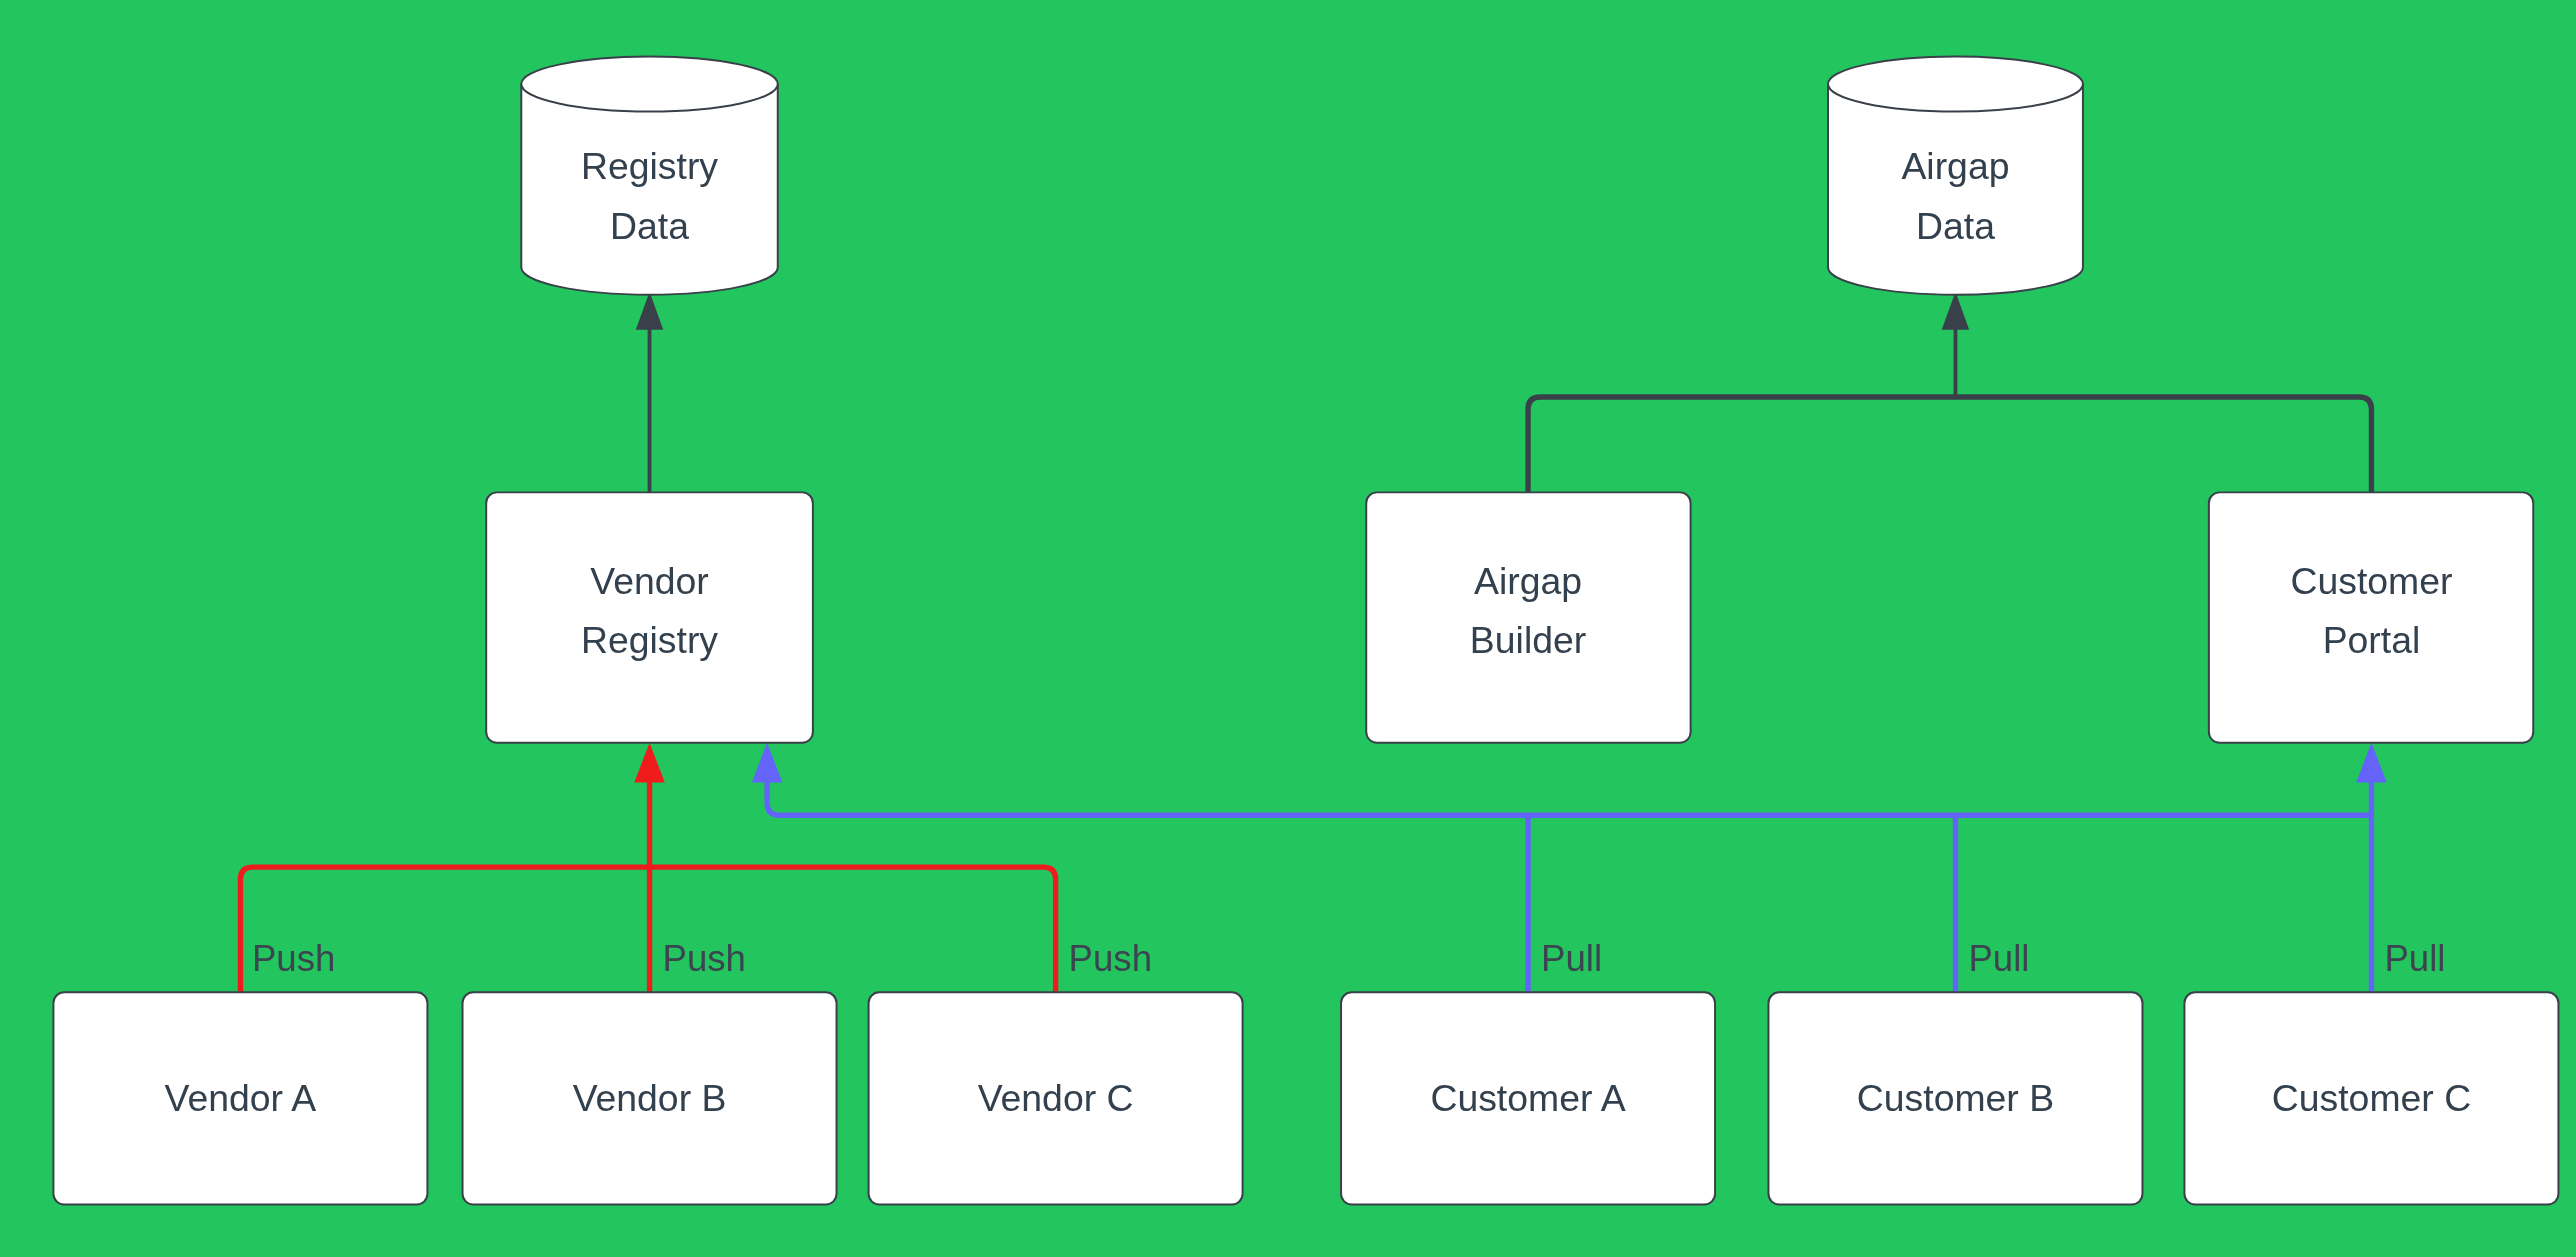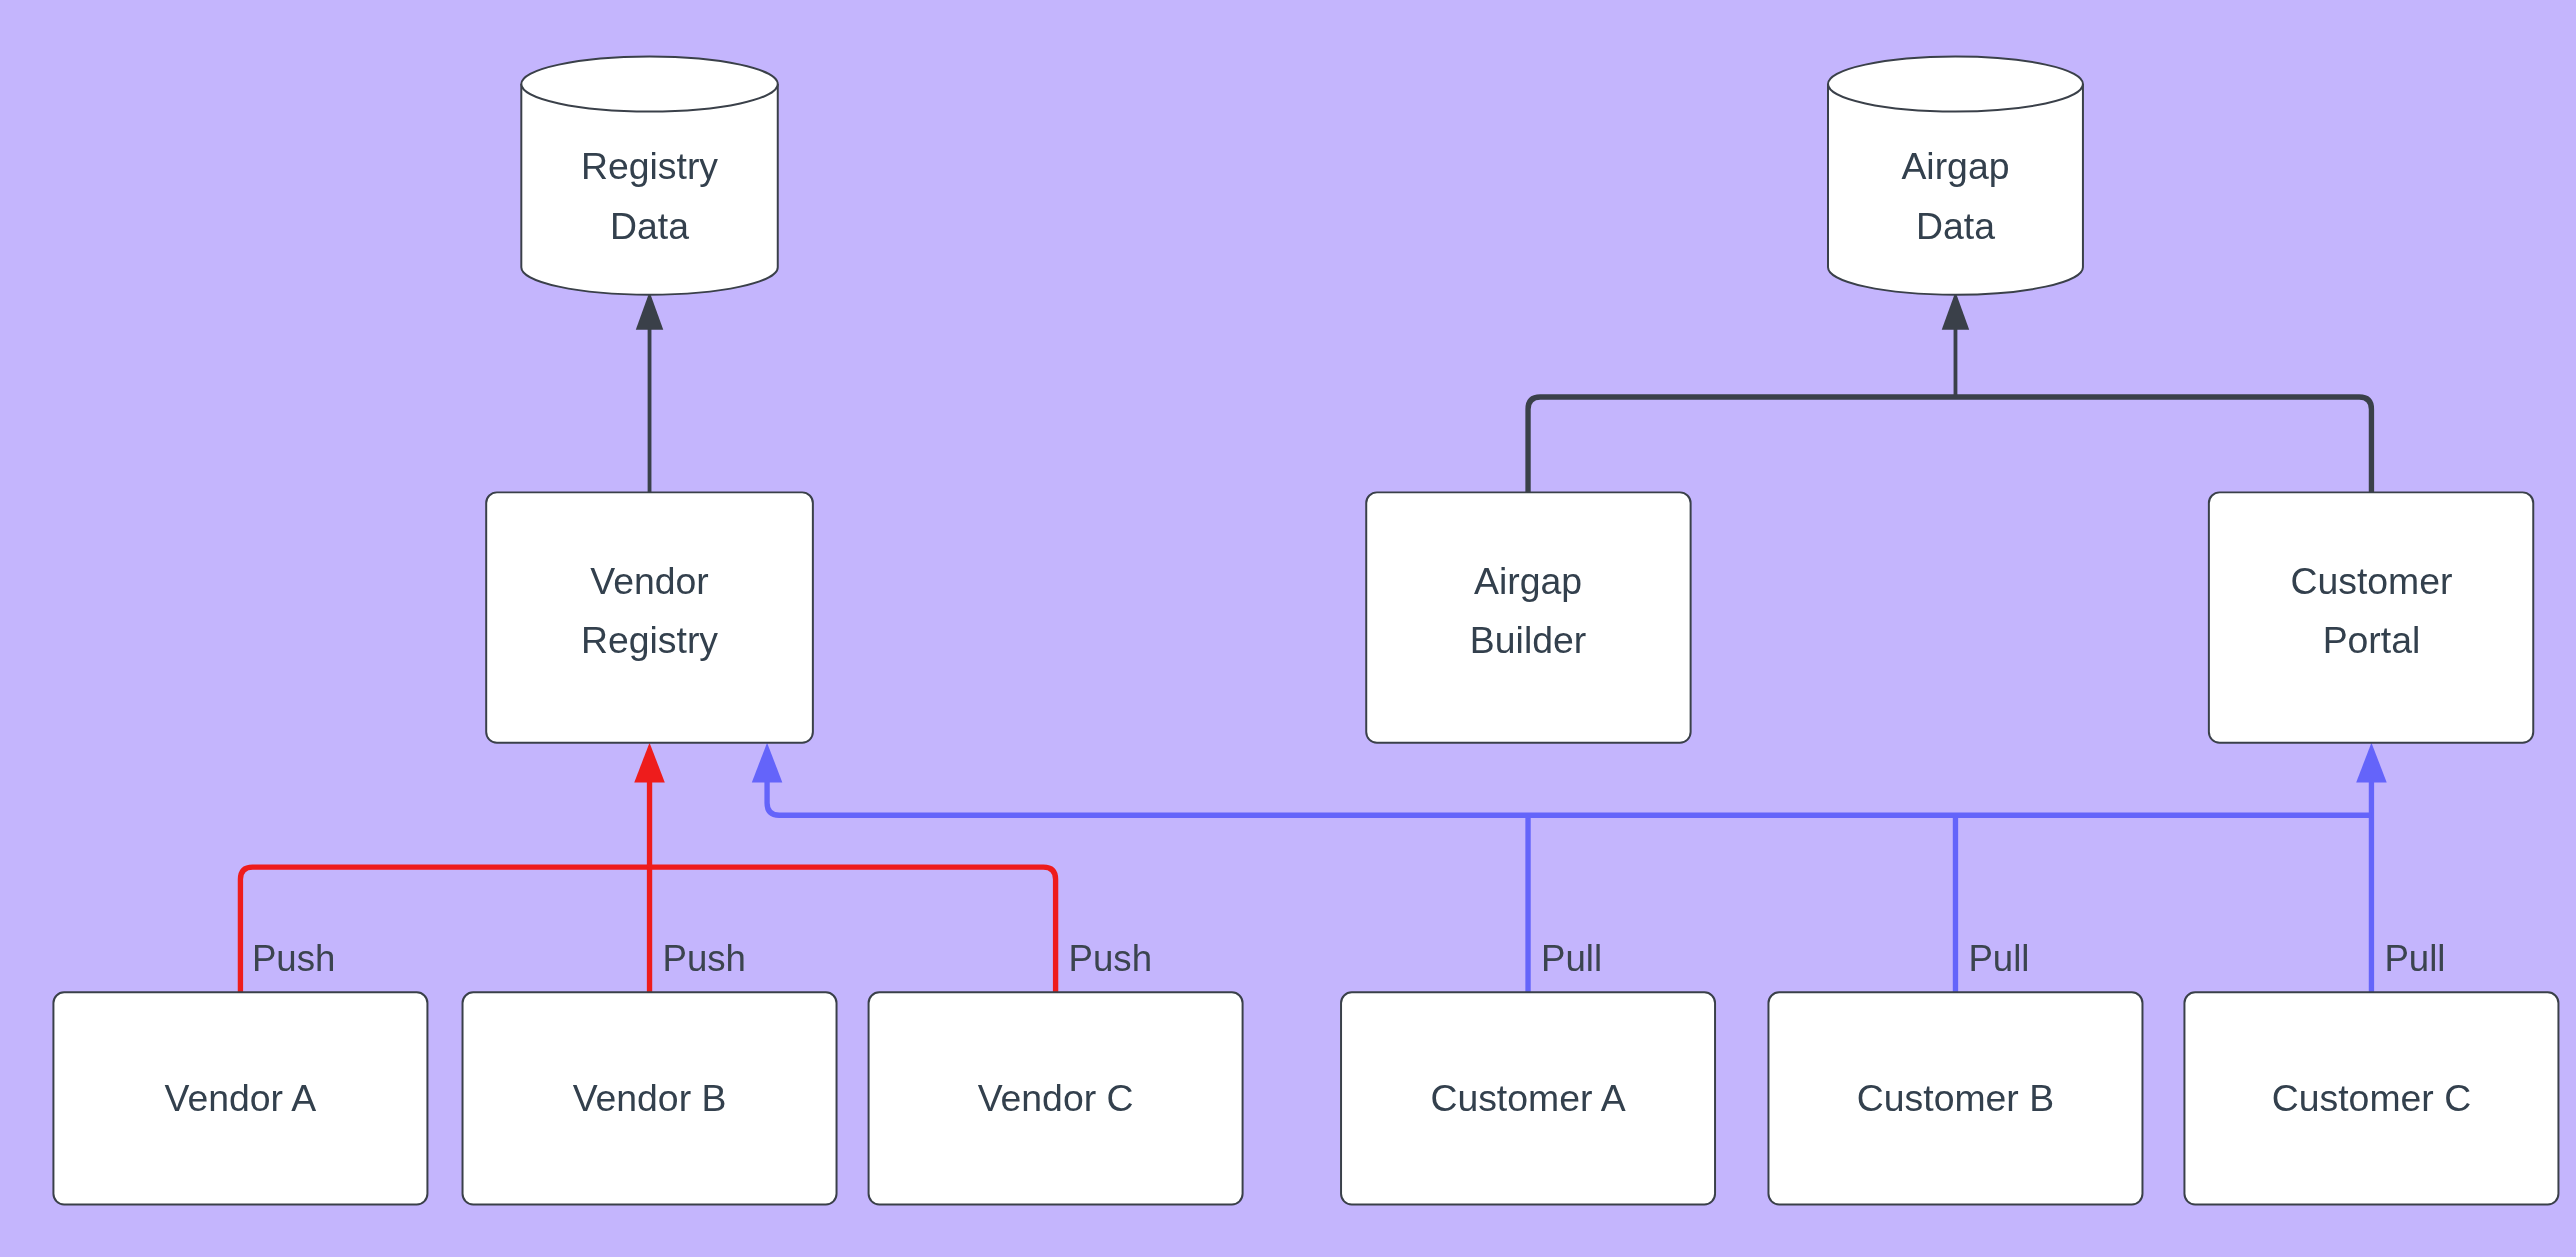--- a/index.html
+++ b/index.html
@@ -11,21 +11,21 @@
   body {
     width: 2576px;
     height: 1258px;
     overflow: hidden;
     font-family: "Liberation Sans", "DejaVu Sans", sans-serif;
   }
   #diagram-root {
     position: relative;
     width: 2576px;
     height: 1258px;
-    background: #c4b5fd;
+    background: #22c55e;
   }
   svg#diagram-canvas {
     position: absolute;
     top: 0;
     left: 0;
     width: 2576px;
     height: 1258px;
     display: block;
   }
   .node-shape {

